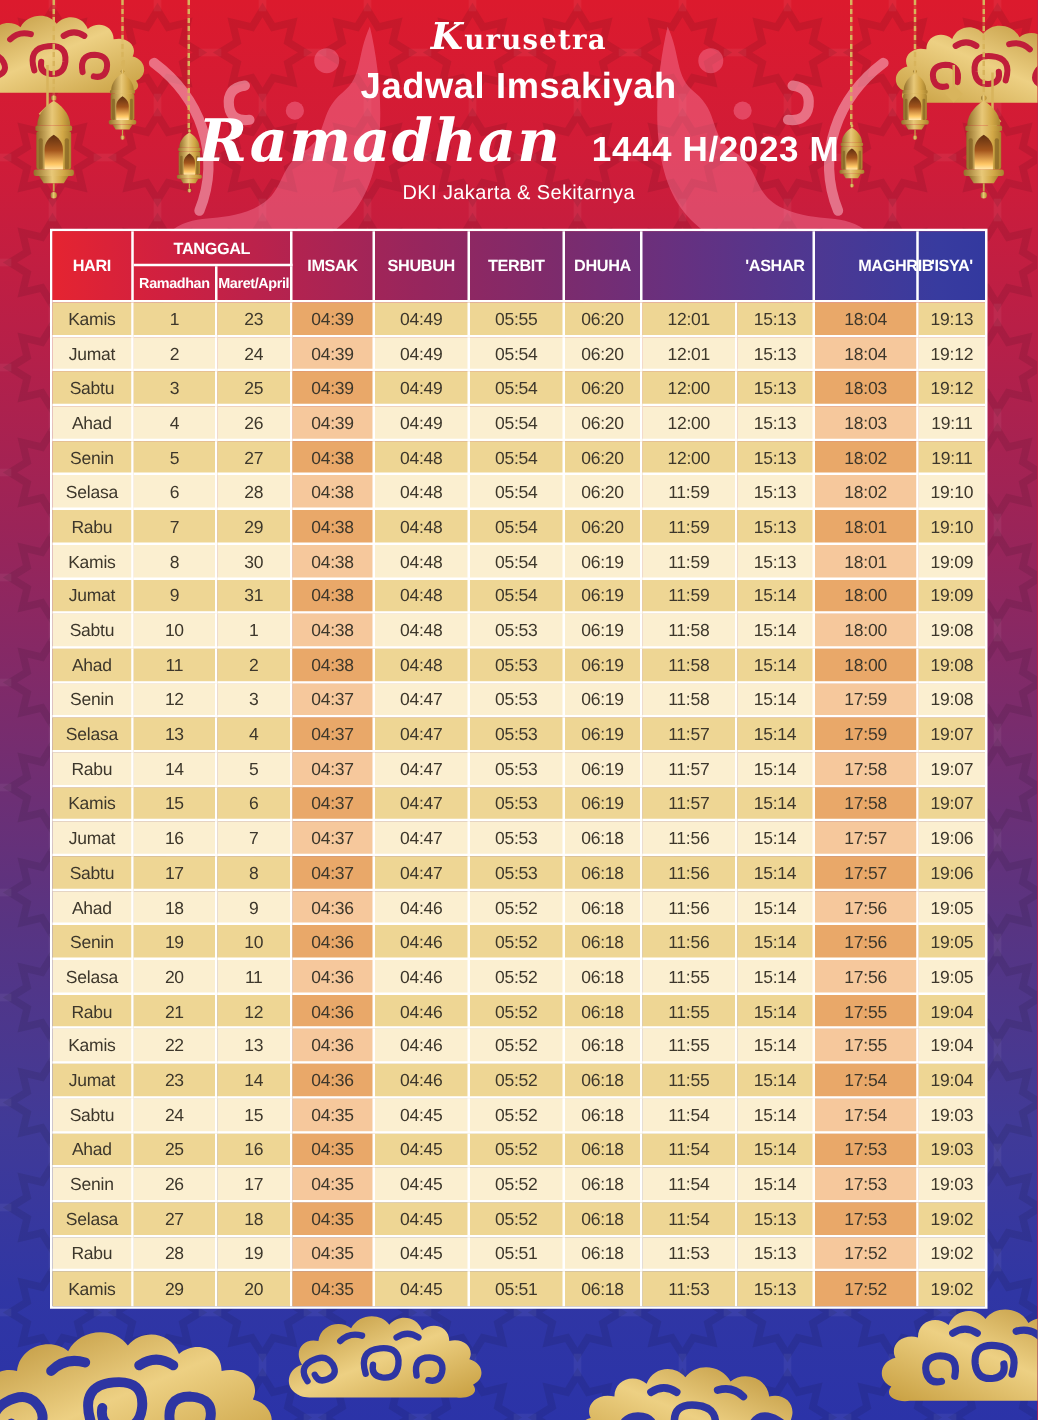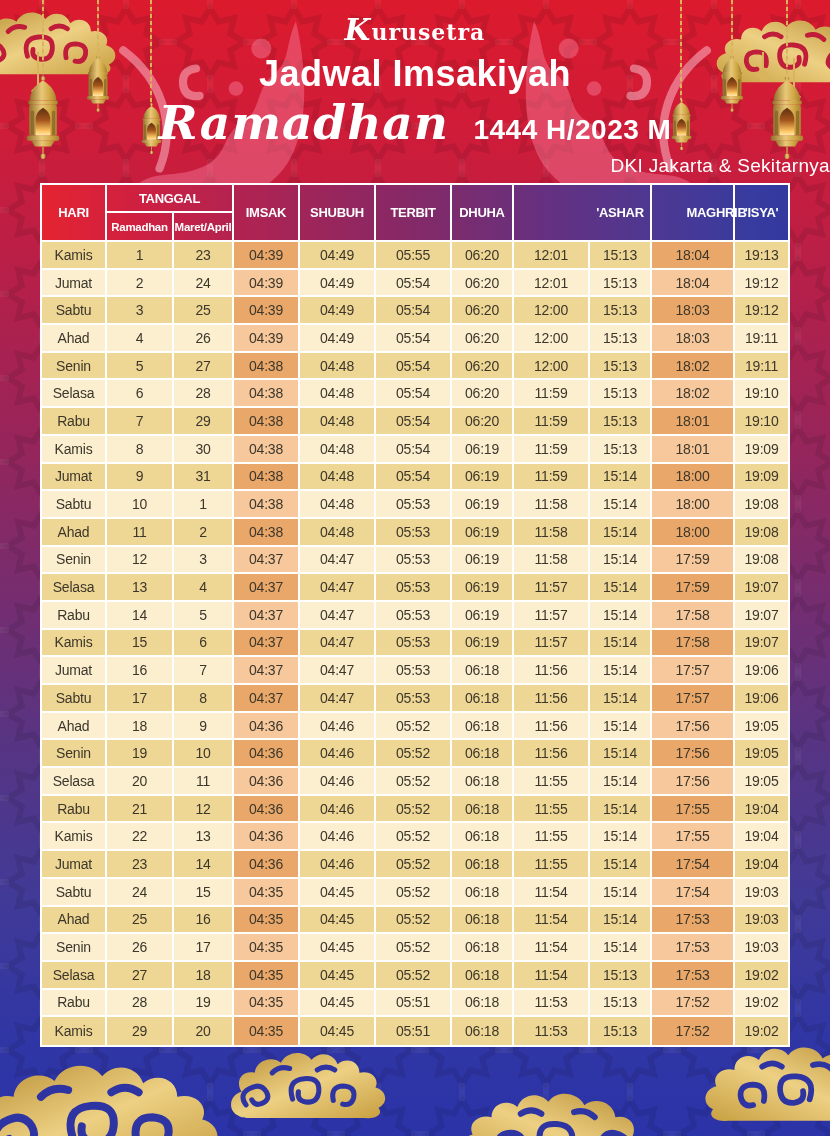--- a/index.html
+++ b/index.html
@@ -23,28 +23,28 @@
   }
   .tassel-line{position:absolute;width:2px;background:#d8b45c;}
   .tassel-dia{position:absolute;width:10px;height:10px;background:#d8b45c;transform:rotate(45deg);}
 
   .masthead{position:absolute;left:0;right:0;top:14px;text-align:center;color:#fff;z-index:5;}
   .logo-text{
     font-family:"DejaVu Serif","Liberation Serif",serif;
     font-size:22px;font-weight:bold;letter-spacing:1px;line-height:1.1;
   }
   .logo-text::first-letter{font-size:1.35em;font-style:italic;}
-  .main-title{font-size:36px;font-weight:bold;margin-top:6px;letter-spacing:.5px;}
+  .main-title{font-size:29px;font-weight:bold;margin-top:6px;letter-spacing:.5px;}
   .line3{margin-top:2px;line-height:1.1;}
   .script{
     font-family:"DejaVu Serif","Liberation Serif",serif;
     font-style:italic;font-weight:bold;font-size:47px;letter-spacing:1px;
   }
   .year{font-size:28px;font-weight:bold;margin-left:20px;letter-spacing:.5px;}
-  .loc{font-size:19px;margin-top:7px;font-weight:normal;letter-spacing:.3px;text-align:right;}
+  .loc{font-size:16px;margin-top:7px;font-weight:normal;letter-spacing:.3px;}
 
   
   .sched{
     position:absolute;left:40px;top:183px;width:750px;z-index:6;
     box-sizing:border-box;border:2px solid #fff;
   }
   .head{
     display:grid;
     grid-template-columns:65px 67px 60px 66px 76px 76px 62px 76px 62px 83px 53px;
     grid-template-rows:28px 27px;

